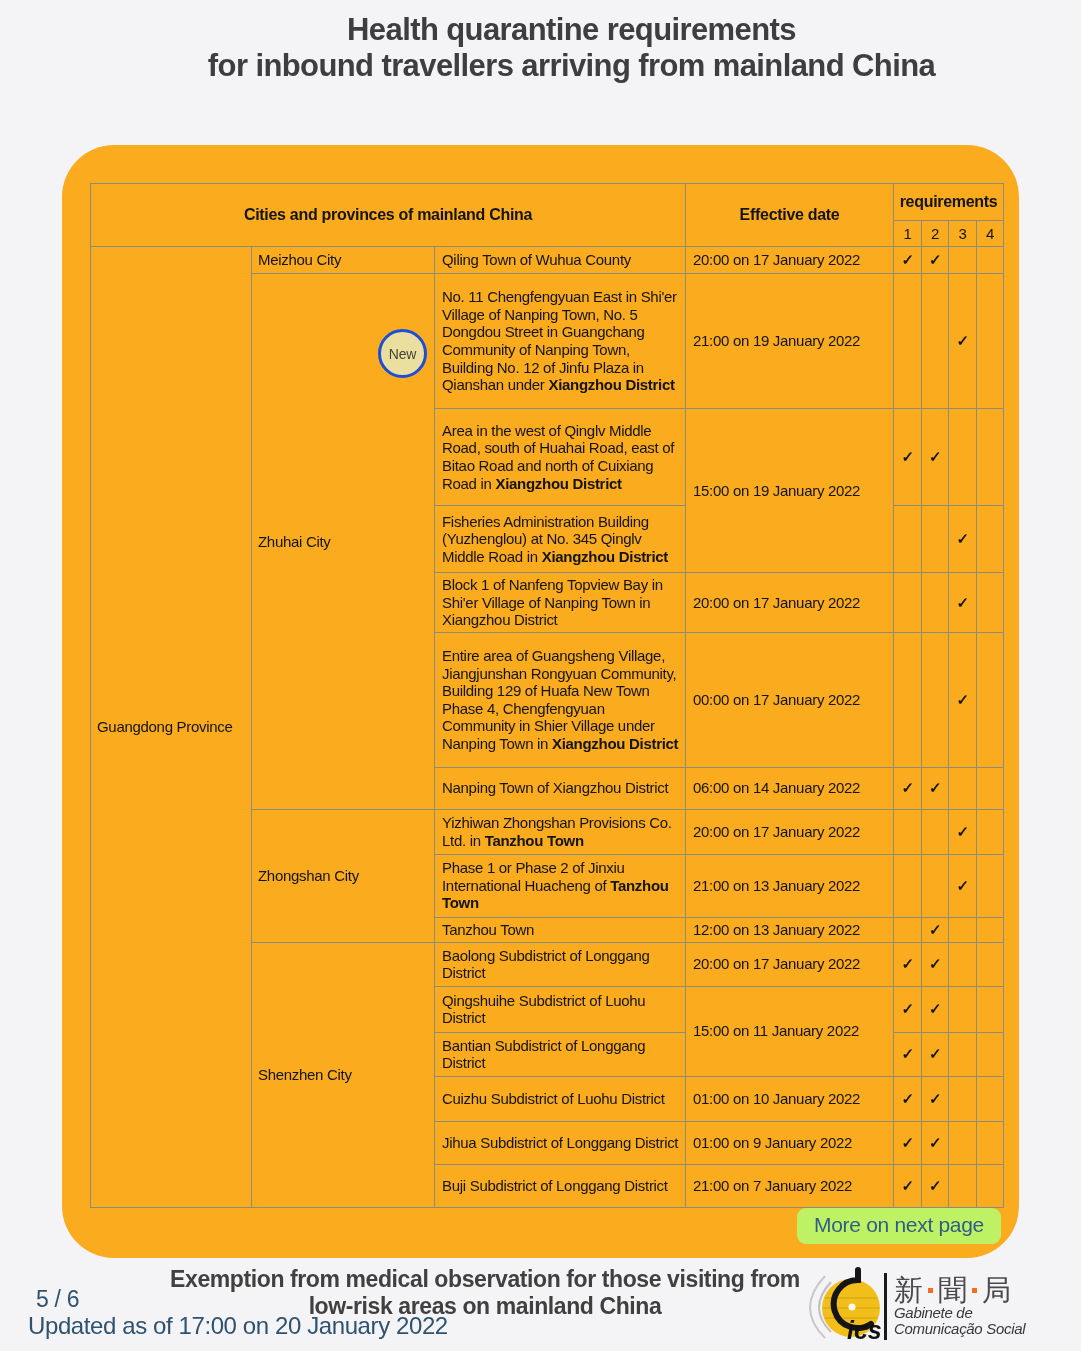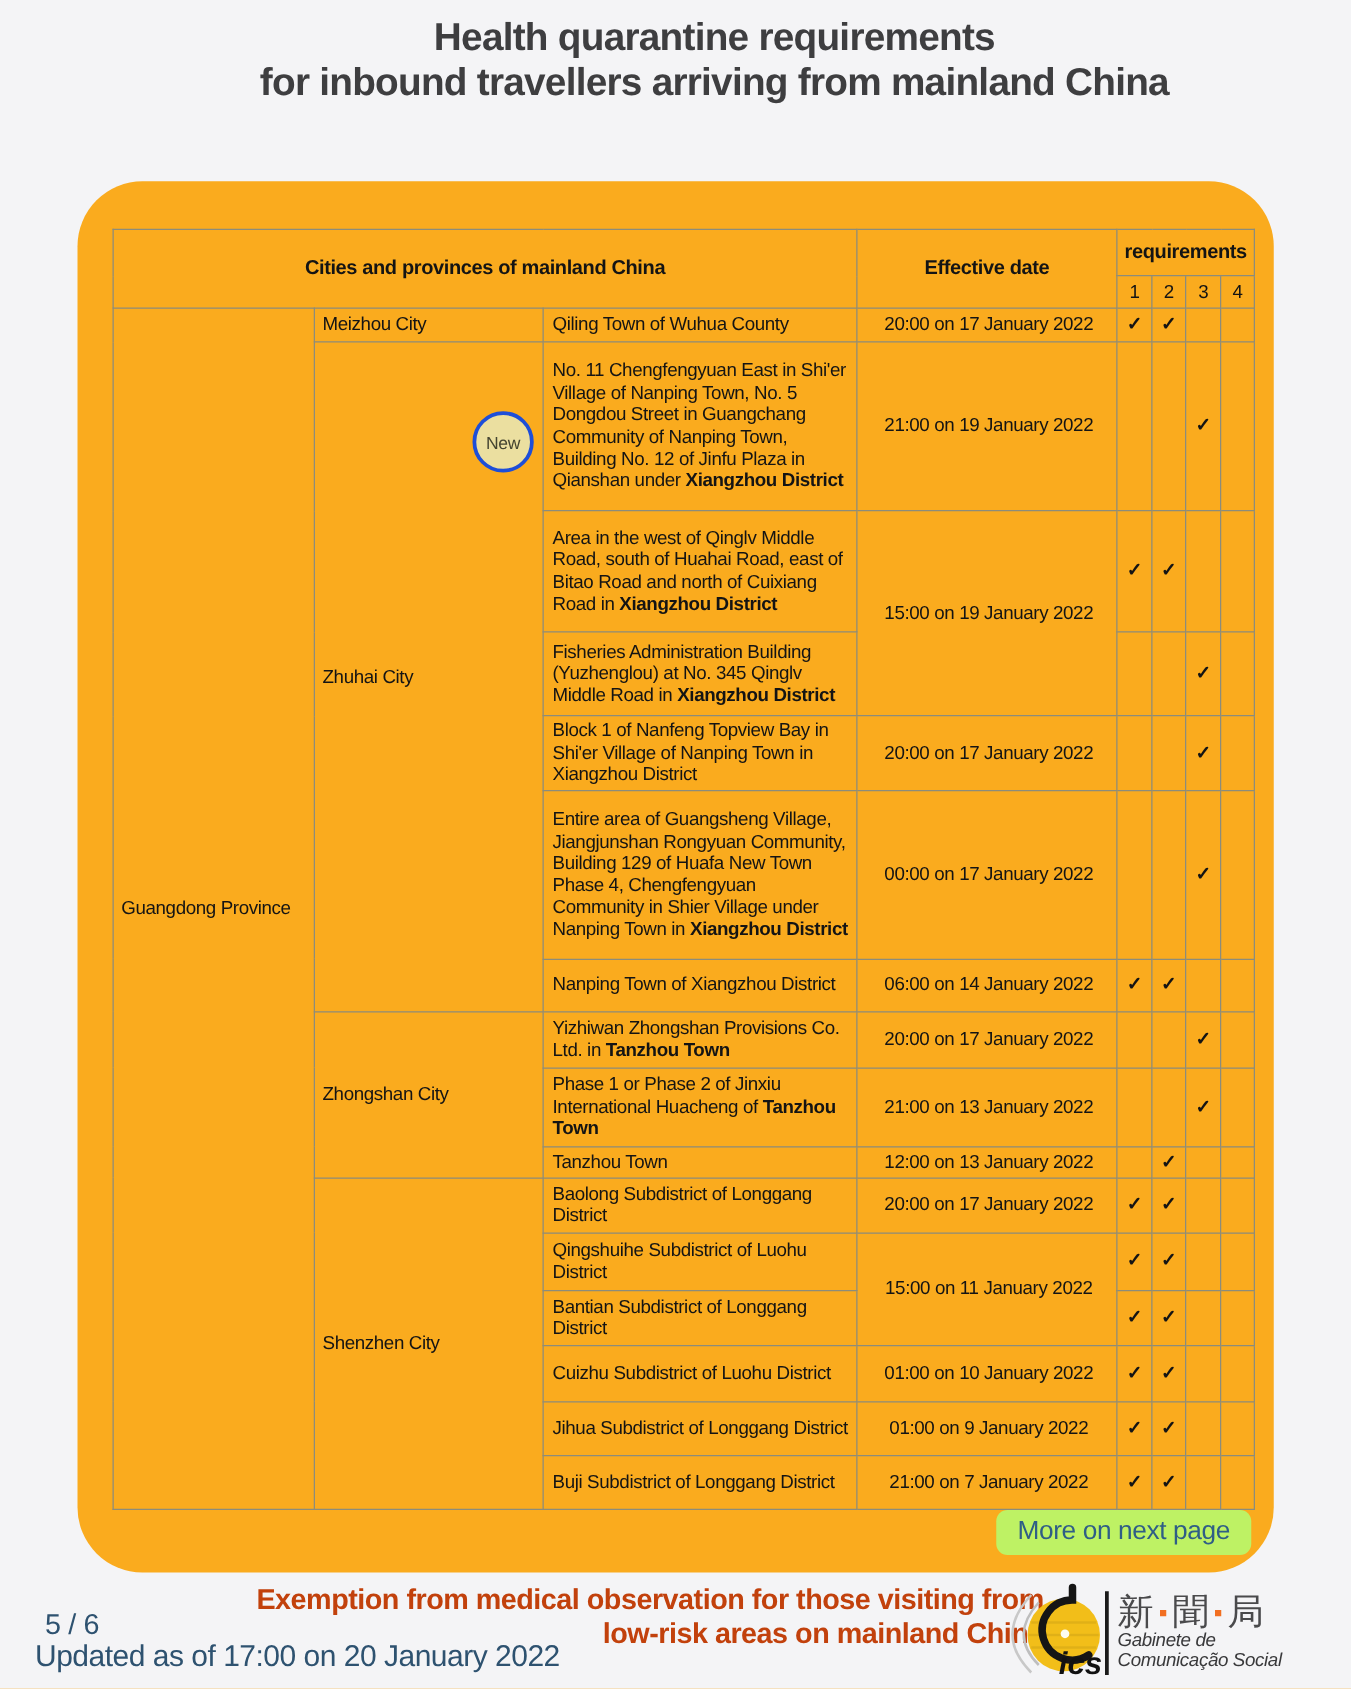--- a/index.html
+++ b/index.html
@@ -22,40 +22,40 @@
   .table-wrap { position:absolute; left:28px; top:38px; }
   table { border-collapse:collapse; table-layout:fixed; width:913px;
           font-size:15px; color:#141414; letter-spacing:-0.3px; line-height:1.17; }
   td, th { border:1px solid #8C8C7B; vertical-align:middle; }
   thead th { font-weight:bold; text-align:center; padding:2px 4px; font-size:16px; }
   thead .sub { font-weight:normal; font-size:15px; }
   td.province { padding:2px 4px 2px 6px; }
   td.city { padding:2px 4px 2px 6px; }
   td.area { padding:3px 5px 3px 7px; }
   td.area b { font-weight:bold; }
-  td.date { padding:2px 4px 2px 7px;text-align:center; }
+  td.date { padding:2px 4px 2px 7px; }
   td.req { text-align:center; font-weight:bold; padding:0; }
   
   .new-badge {
     position:absolute; left:316px; top:184px; width:49px; height:49px;
     background:#EBDFA0; border:3px solid #1d4ed8; border-radius:50%;
     display:flex; align-items:center; justify-content:center;
     font-size:14px; color:#454531; letter-spacing:-0.2px;
   }
   
   .more-btn {
     position:absolute; right:18px; bottom:14px;
     background:#bef264; border-radius:9px; padding:5px 17px 7px;
     font-size:21px; color:#2F5E86; letter-spacing:-0.3px;
   }
   
   .page-num { position:absolute; left:36px; top:1286px; font-size:23px; color:#2E5270; letter-spacing:-0.3px; }
   .updated  { position:absolute; left:28px; top:1312px; font-size:24px; color:#2E5270; letter-spacing:-0.4px; }
-  .note { position:absolute; left:135px; top:1266px; width:700px; text-align:right;
-          font-size:23px; font-weight:bold; color:#c2410c; line-height:1.18; letter-spacing:-0.4px; }
+  .note { position:absolute; left:135px; top:1266px; width:700px; text-align:center;
+          font-size:23px; font-weight:bold; color:#404040; line-height:1.18; letter-spacing:-0.4px; }
   .logo { position:absolute; left:795px; top:1262px; width:280px; height:89px;
           display:flex; align-items:center; }
   .logo-mark { width:95px; height:89px; flex:0 0 auto; }
   .logo-divider { width:3px; height:67px; background:#1A1A1A; margin:0 7px 0 -6px; flex:0 0 auto; }
   .logo-text { display:flex; flex-direction:column; justify-content:center; }
   .cn-row { display:flex; align-items:center; }
   .cn-char { font-size:29px; color:#4A4A4C; line-height:1; }
   .cn-dot { width:5px; height:5px; background:#F26F21; margin:0 5px; }
   .pt-line { font-size:15px; font-style:italic; color:#39393B; line-height:1.08; letter-spacing:-0.3px; }
 </style>

